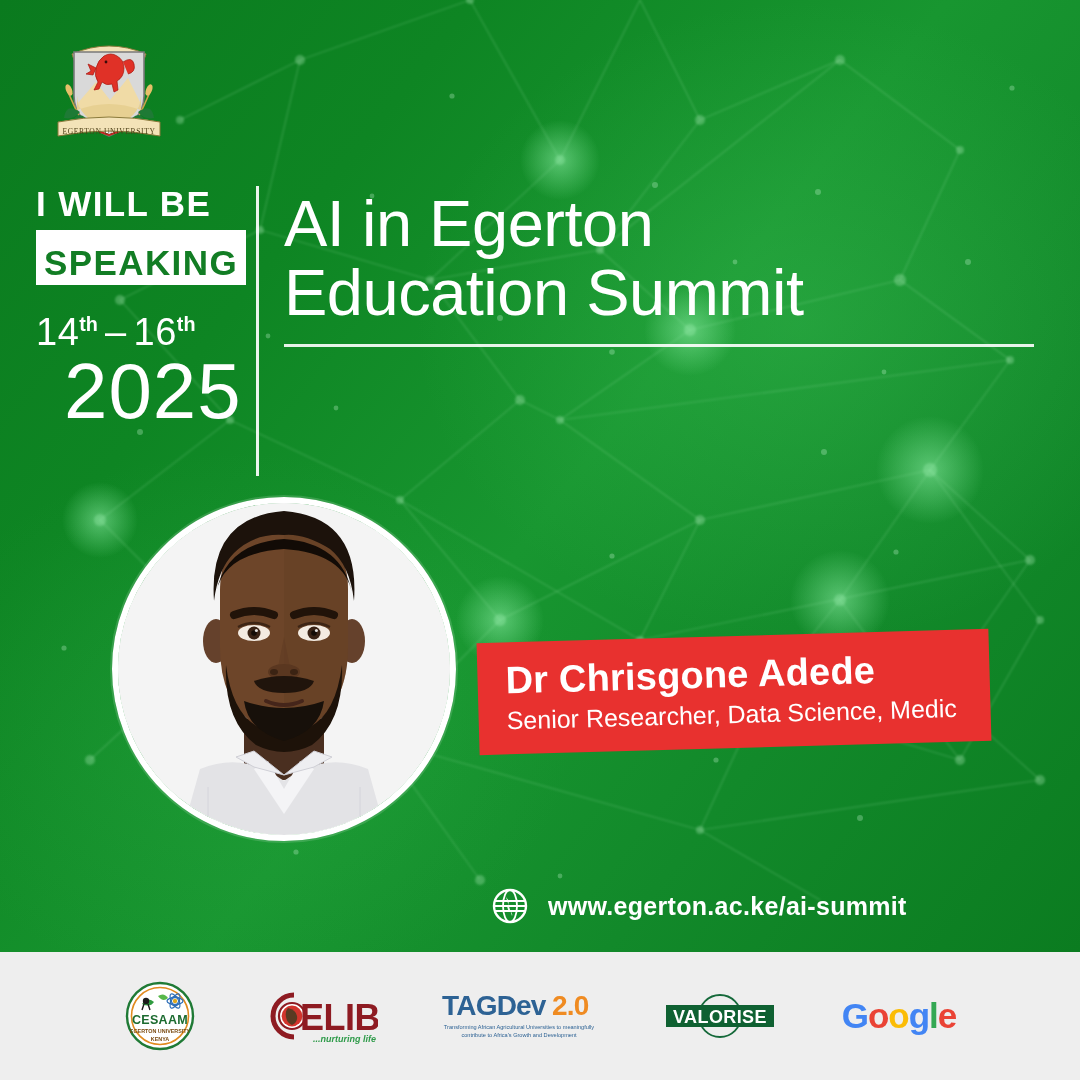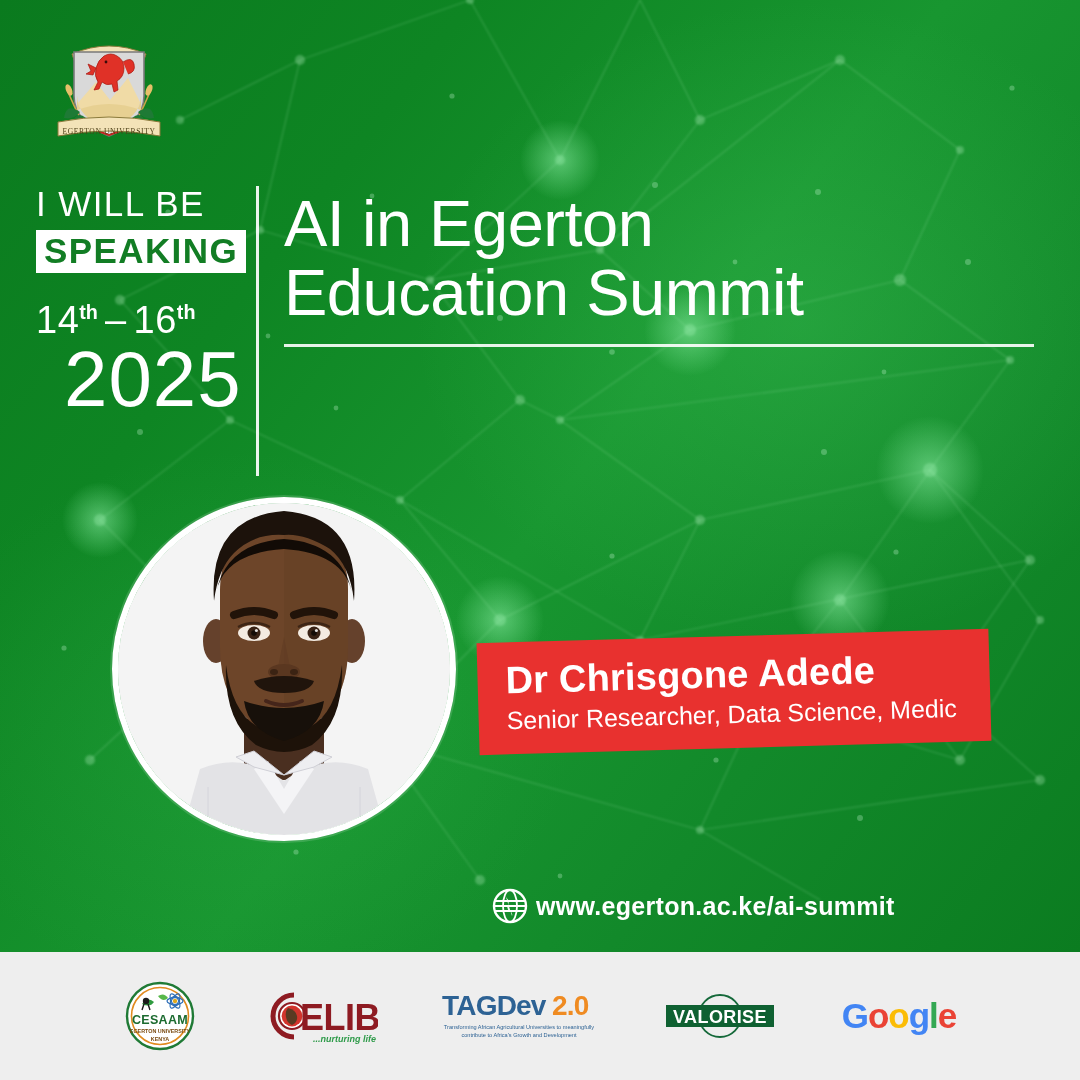--- a/index.html
+++ b/index.html
@@ -27,30 +27,30 @@
     overflow:hidden;
   }
   .net { position:absolute; left:0; top:0; width:1080px; height:952px; }
 
   
   .crest { position:absolute; left:44px; top:18px; width:130px; height:130px; }
 
   
   .leftcol { position:absolute; left:36px; top:186px; width:212px; }
   .iwillbe {
-    font-weight:normal; font-size:35px; letter-spacing:1.4px;
+    font-weight:bold; font-size:35px; letter-spacing:1.4px;
     color:#ffffff; line-height:1.0; white-space:nowrap;
   }
   .speaking-box {
     margin-top:9px; background:#ffffff; display:inline-block;
     padding:3px 8px 5px 8px;
   }
   .speaking-box span {
     font-weight:bold; font-size:35px; letter-spacing:1.4px;
-    color:#127d24; line-height:1.0; display:block;
+    color:#127d24; line-height:1.0; display:block;margin-top:12px;
   }
   .dayline {
     margin-top:26px; color:#fff; font-size:38px; font-weight:500;
     letter-spacing:0.5px; white-space:nowrap;
   }
   .dayline sup { font-size:0.52em; font-weight:bold; vertical-align:super; letter-spacing:0; }
   .dash { display:inline-block; padding:0 7px; }
   .month {
     color:#fff; font-size:78px; font-weight:500; line-height:0.93;
     letter-spacing:3px; margin-top:2px;
@@ -109,21 +109,21 @@
     background:#e8312f; transform:rotate(-1.6deg);
     display:flex; flex-direction:column; justify-content:center;
     padding-left:28px;
   }
   .namebanner .nm { color:#ffffff; font-size:38px; font-weight:bold; line-height:1.12; letter-spacing:0.2px; }
   .namebanner .rl { color:#ffffff; font-size:25px; font-weight:400; line-height:1.3; margin-top:2px; }
 
   
   .urlrow { position:absolute; left:492px; top:888px; display:flex; align-items:center; }
   .urlrow .glob { width:36px; height:36px; flex:0 0 auto; }
-  .urlrow .ut { margin-left:8px; color:#ffffff; font-weight:bold; font-size:25px; letter-spacing:0.3px; }
+  .urlrow .ut { margin-left:20px; color:#ffffff; font-weight:bold; font-size:25px; letter-spacing:0.3px; }
 
   
   .footer {
     position:absolute; left:0; top:952px; width:1080px; height:128px;
     background:#eeeeee; display:flex; align-items:center; justify-content:center;
     gap:62px;
   }
   .logo { display:flex; align-items:center; justify-content:center; }
 
   .cesaam { width:72px; height:72px; }

